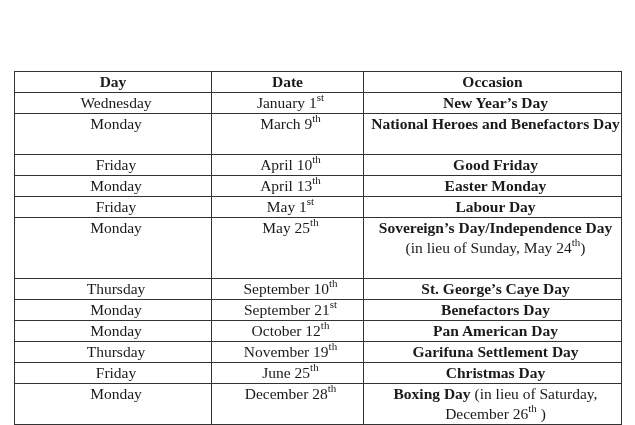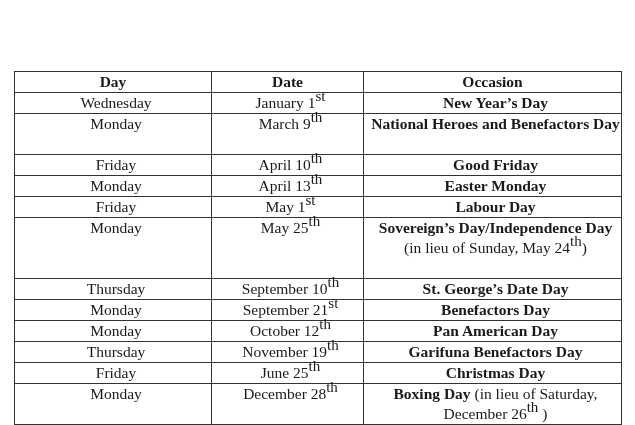--- a/index.html
+++ b/index.html
@@ -6,21 +6,21 @@
   body { width:635px; height:425px; position:relative; overflow:hidden;
          font-family:"Liberation Serif","DejaVu Serif",serif; color:#1a1a1a; }
   table.holidays { position:absolute; left:14px; top:32px; width:608px;
          border-collapse:collapse; font-size:15.5px; line-height:20px;margin-top:39px; }
   table.holidays th, table.holidays td { border:1.6px solid #333; padding:0 0 0 6px;
          vertical-align:top; text-align:center; }
   table.holidays th { font-weight:bold; text-align:center; height:19px; padding:0; }
   .c1 { width:196px; } .c2 { width:151px; }
   td { height:20px; }
   .occ b { font-weight:bold; }
-  sup { font-size:15px; line-height:0; vertical-align:7px; }
+  sup { font-size:11px; line-height:0; vertical-align:7px; }
   .tall2 { height:40px; } .tall3 { height:60px; }
 </style>
 </head>
 <body>
 
 <table class="holidays">
   <thead>
     <tr>
       <th class="c1">Day</th>
       <th class="c2">Date</th>
@@ -54,36 +54,36 @@
         <td class="occ"><b>Labour Day</b></td>
       </tr>
       <tr>
         <td class="tall3">Monday</td>
         <td><span>May 25</span><sup>th</sup></td>
         <td class="occ"><b>Sovereign’s Day/Independence Day</b><span> (in lieu of Sunday, May 24</span><sup>th</sup><span>)</span></td>
       </tr>
       <tr>
         <td class="">Thursday</td>
         <td><span>September 10</span><sup>th</sup></td>
-        <td class="occ"><b>St. George’s Date Day</b></td>
+        <td class="occ"><b>St. George’s Caye Day</b></td>
       </tr>
       <tr>
         <td class="">Monday</td>
         <td><span>September 21</span><sup>st</sup></td>
         <td class="occ"><b>Benefactors Day</b></td>
       </tr>
       <tr>
         <td class="">Monday</td>
         <td><span>October 12</span><sup>th</sup></td>
         <td class="occ"><b>Pan American Day</b></td>
       </tr>
       <tr>
         <td class="">Thursday</td>
         <td><span>November 19</span><sup>th</sup></td>
-        <td class="occ"><b>Garifuna Benefactors Day</b></td>
+        <td class="occ"><b>Garifuna Settlement Day</b></td>
       </tr>
       <tr>
         <td class="">Friday</td>
         <td><span>June 25</span><sup>th</sup></td>
         <td class="occ"><b>Christmas Day</b></td>
       </tr>
       <tr>
         <td class="tall2">Monday</td>
         <td><span>December 28</span><sup>th</sup></td>
         <td class="occ"><b>Boxing Day</b><span> (in lieu of Saturday, December 26</span><sup>th</sup><span> )</span></td>

